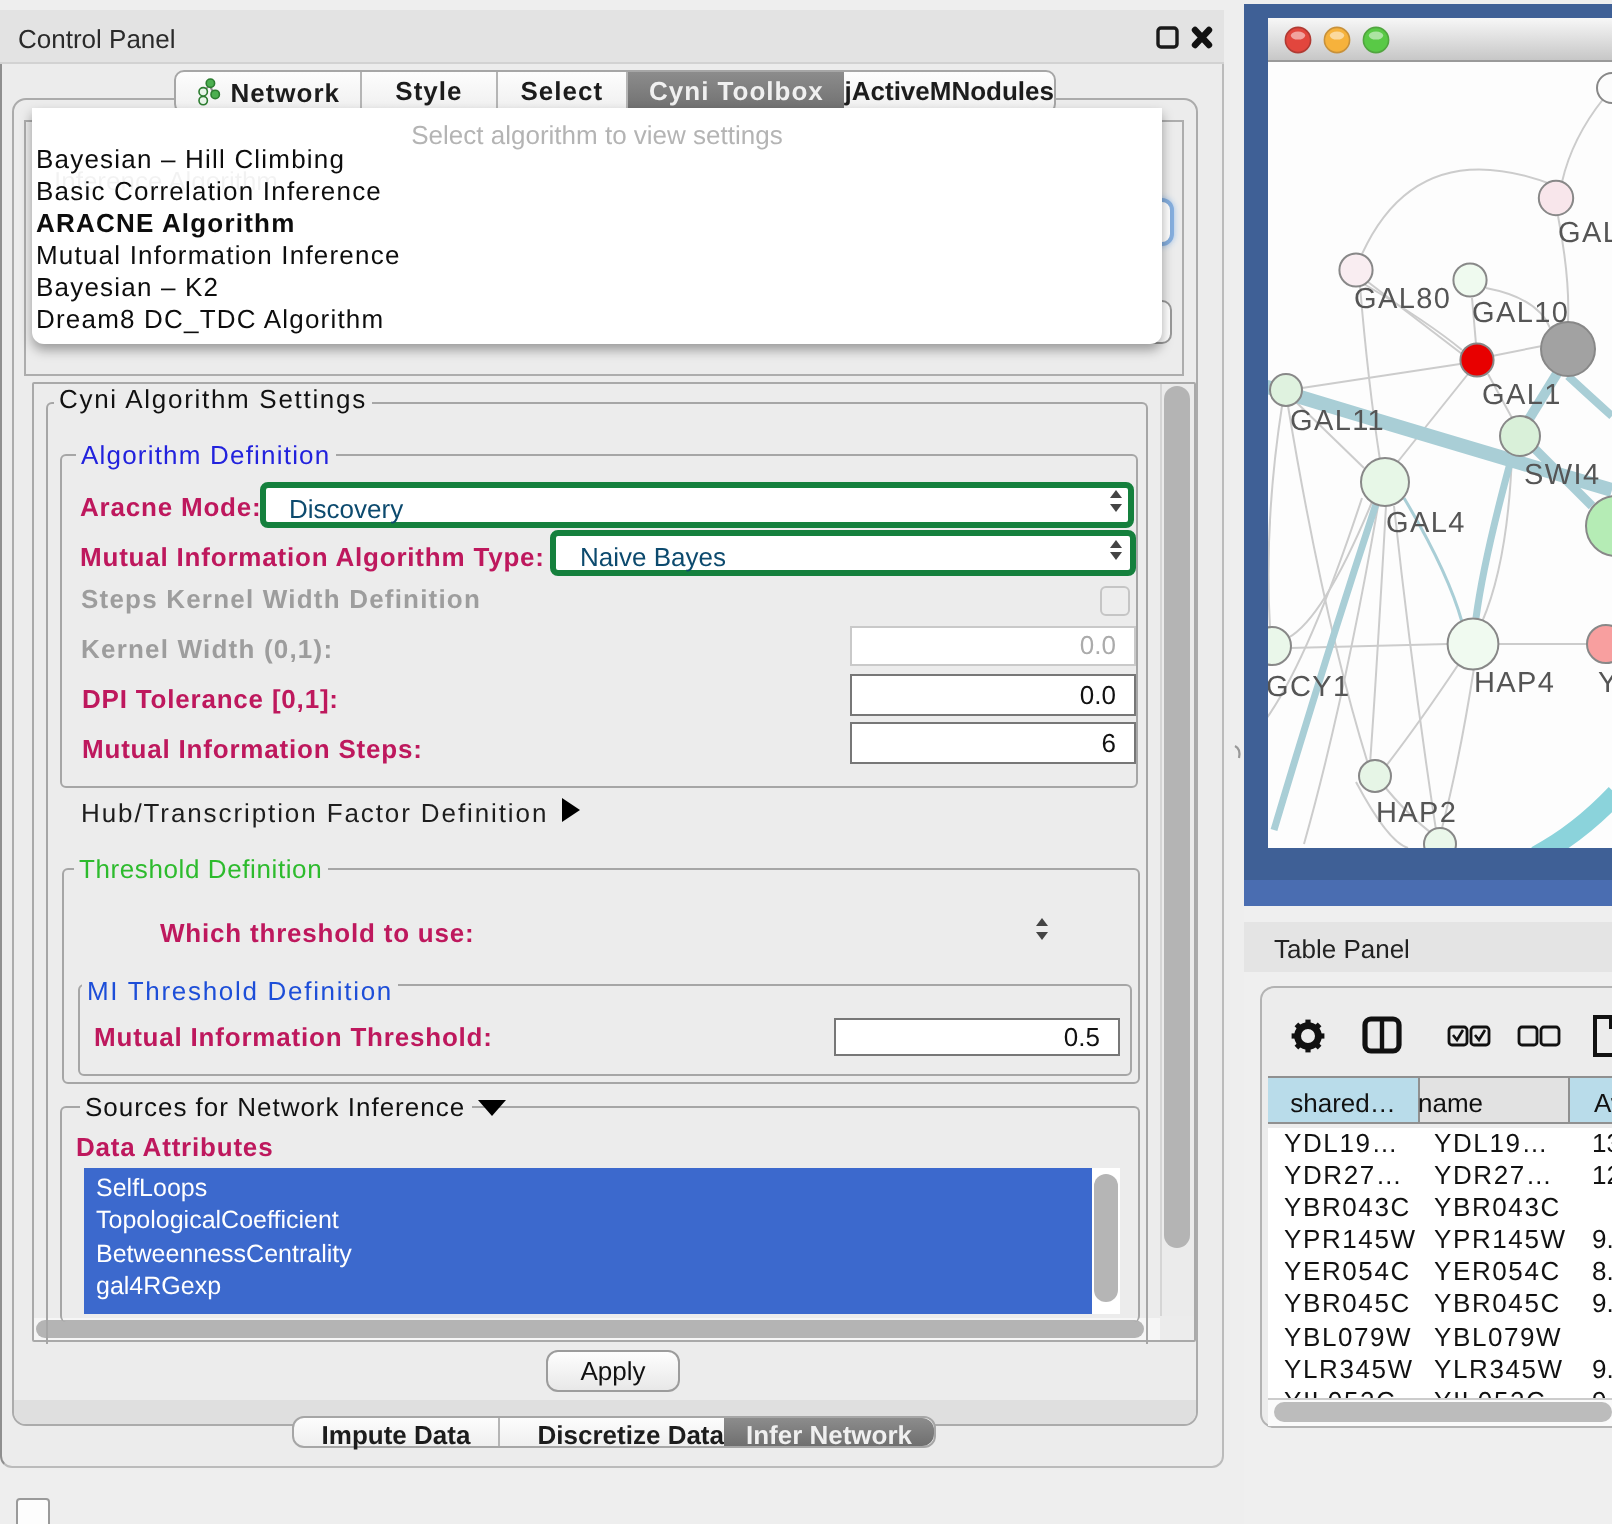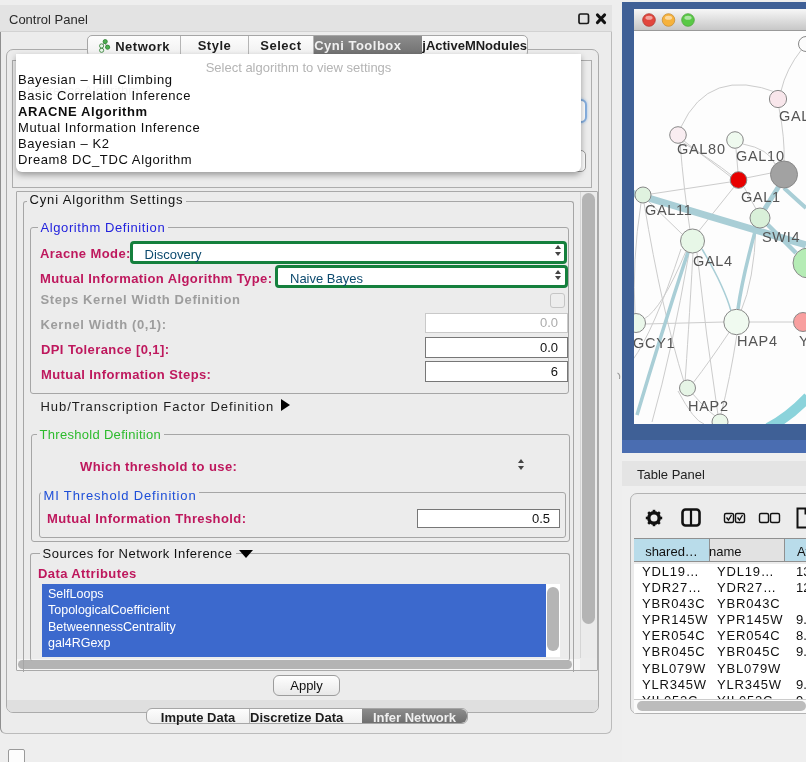--- a/index.html
+++ b/index.html
@@ -39,21 +39,21 @@
 <div style="width:93px;border-right:1px solid #b5b5b5;display:flex;align-items:center;justify-content:center">
 <svg width="13" height="14" viewBox="0 0 13 14" style="margin-right:4px">
 <path d="M7 3 L4 7 M7 4 L9 8 M4 8 L4 11" stroke="#8a8a8a" stroke-width="1"></path>
 <circle cx="7.2" cy="2.6" r="2.1" fill="#4caf50" stroke="#2c7d30" stroke-width="0.8"></circle>
 <circle cx="9.6" cy="8.2" r="2.1" fill="#4caf50" stroke="#2c7d30" stroke-width="0.8"></circle>
 <circle cx="3.6" cy="11.3" r="2.1" fill="#e8f5e9" stroke="#2c7d30" stroke-width="0.8"></circle>
 <circle cx="3.6" cy="6.9" r="2.1" fill="#e8f5e9" stroke="#2c7d30" stroke-width="0.8"></circle>
 </svg>Network</div>
 <div style="width:67px;border-right:1px solid #b5b5b5;text-align:center;line-height:20px">Style</div>
 <div style="width:65px;border-right:1px solid #b5b5b5;text-align:center;line-height:20px">Select</div>
-<div style="width:109px;background:linear-gradient(#8c8c8c,#6f6f6f);line-height:20px;color:#f0f0f0">Cyni Toolbox</div>
+<div style="width:109px;background:linear-gradient(#8c8c8c,#6f6f6f);text-align:center;line-height:20px;color:#f0f0f0">Cyni Toolbox</div>
 <div style="flex:1;text-align:left;line-height:20px;letter-spacing:0">jActiveMNodules</div>
 </div>
 
 <div class="abs" style="left:16px;top:191px;width:582px;height:480px;border:1px solid #a9a9a9;border-radius:1px;box-sizing:border-box;background:#ececec"></div>
 
 <div class="abs" style="left:580px;top:192px;width:17px;height:466px;background:#ebebeb;border-left:1px solid #d5d5d5;box-sizing:border-box"></div>
 <div class="abs" style="left:582px;top:193px;width:13px;height:431px;background:#b4b4b4;border-radius:7px"></div>
 
 <div class="abs" style="left:17px;top:659px;width:563px;height:11px;background:#f6f6f6"></div>
 <div class="abs" style="left:18px;top:660px;width:554px;height:9px;background:#b4b4b4;border-radius:5px"></div>
@@ -116,21 +116,21 @@
 <div class="abs" style="left:42px;top:584px;width:518px;height:73px;background:#fff"></div>
 <div class="abs" style="left:42px;top:584px;width:504px;height:73px;background:#3c69cd"></div>
 <div class="abs" style="left:48px;top:586px;font:12.5px 'Liberation Sans',sans-serif;color:#fff;line-height:16.4px">SelfLoops<br>TopologicalCoefficient<br>BetweennessCentrality<br>gal4RGexp</div>
 <div class="abs" style="left:547px;top:587px;width:12px;height:64px;background:#b5b5b5;border-radius:6px"></div>
 
 <div class="abs" style="left:273px;top:675px;width:67px;height:21px;background:linear-gradient(#fefefe,#e8e8e8);border:1px solid #9c9c9c;border-radius:6px;box-sizing:border-box;text-align:center;font:13px 'Liberation Sans',sans-serif;line-height:19px;color:#111">Apply</div>
 
 <div class="abs" style="left:7px;top:700px;width:591px;height:12px;background:#dfdfdf;border-radius:0 0 6px 6px"></div>
 <div class="abs" style="left:146px;top:708px;width:322px;height:16px;background:linear-gradient(#fdfdfd,#efefef);border:1px solid #a6a6a6;border-radius:6px;box-sizing:border-box;display:flex;font:600 13px 'Liberation Sans',sans-serif;color:#1c1c1c">
 <div style="width:102px;text-align:center;line-height:18px;border-right:1px solid #b5b5b5">Impute Data</div>
-<div style="width:112px;text-align:left;line-height:18px">Discretize Data</div>
+<div style="width:112px;text-align:right;line-height:18px">Discretize Data</div>
 <div style="flex:1;background:linear-gradient(#8c8c8c,#6f6f6f);border-radius:0 6px 6px 0;text-align:center;line-height:18px;color:#f0f0f0">Infer Network</div>
 </div>
 
 <div class="abs" style="left:16px;top:54px;width:565px;height:118px;background:#fff;border-radius:0 0 6px 6px;box-shadow:0 3px 6px rgba(0,0,0,0.35);overflow:hidden">
 <div style="position:absolute;left:11px;top:29px;font:13px 'Liberation Sans',sans-serif;color:rgba(0,0,0,0.05)">Inference Algorithm</div>
 <div style="position:absolute;left:0px;top:6px;width:100%;text-align:center;font:13px 'Liberation Sans',sans-serif;color:#b4b4b4">Select algorithm to view settings</div>
 <div style="position:absolute;left:2px;top:18px;font:13px 'Liberation Sans',sans-serif;color:#0d0d0d;line-height:15.9px;letter-spacing:0.6px">Bayesian – Hill Climbing<br>Basic Correlation Inference<br><b>ARACNE Algorithm</b><br>Mutual Information Inference<br>Bayesian – K2<br>Dream8 DC_TDC Algorithm</div>
 </div>
 
 <div class="abs" style="left:8px;top:749px;width:15px;height:13px;background:#fdfdfd;border:1px solid #9a9a9a;border-radius:2px"></div>

